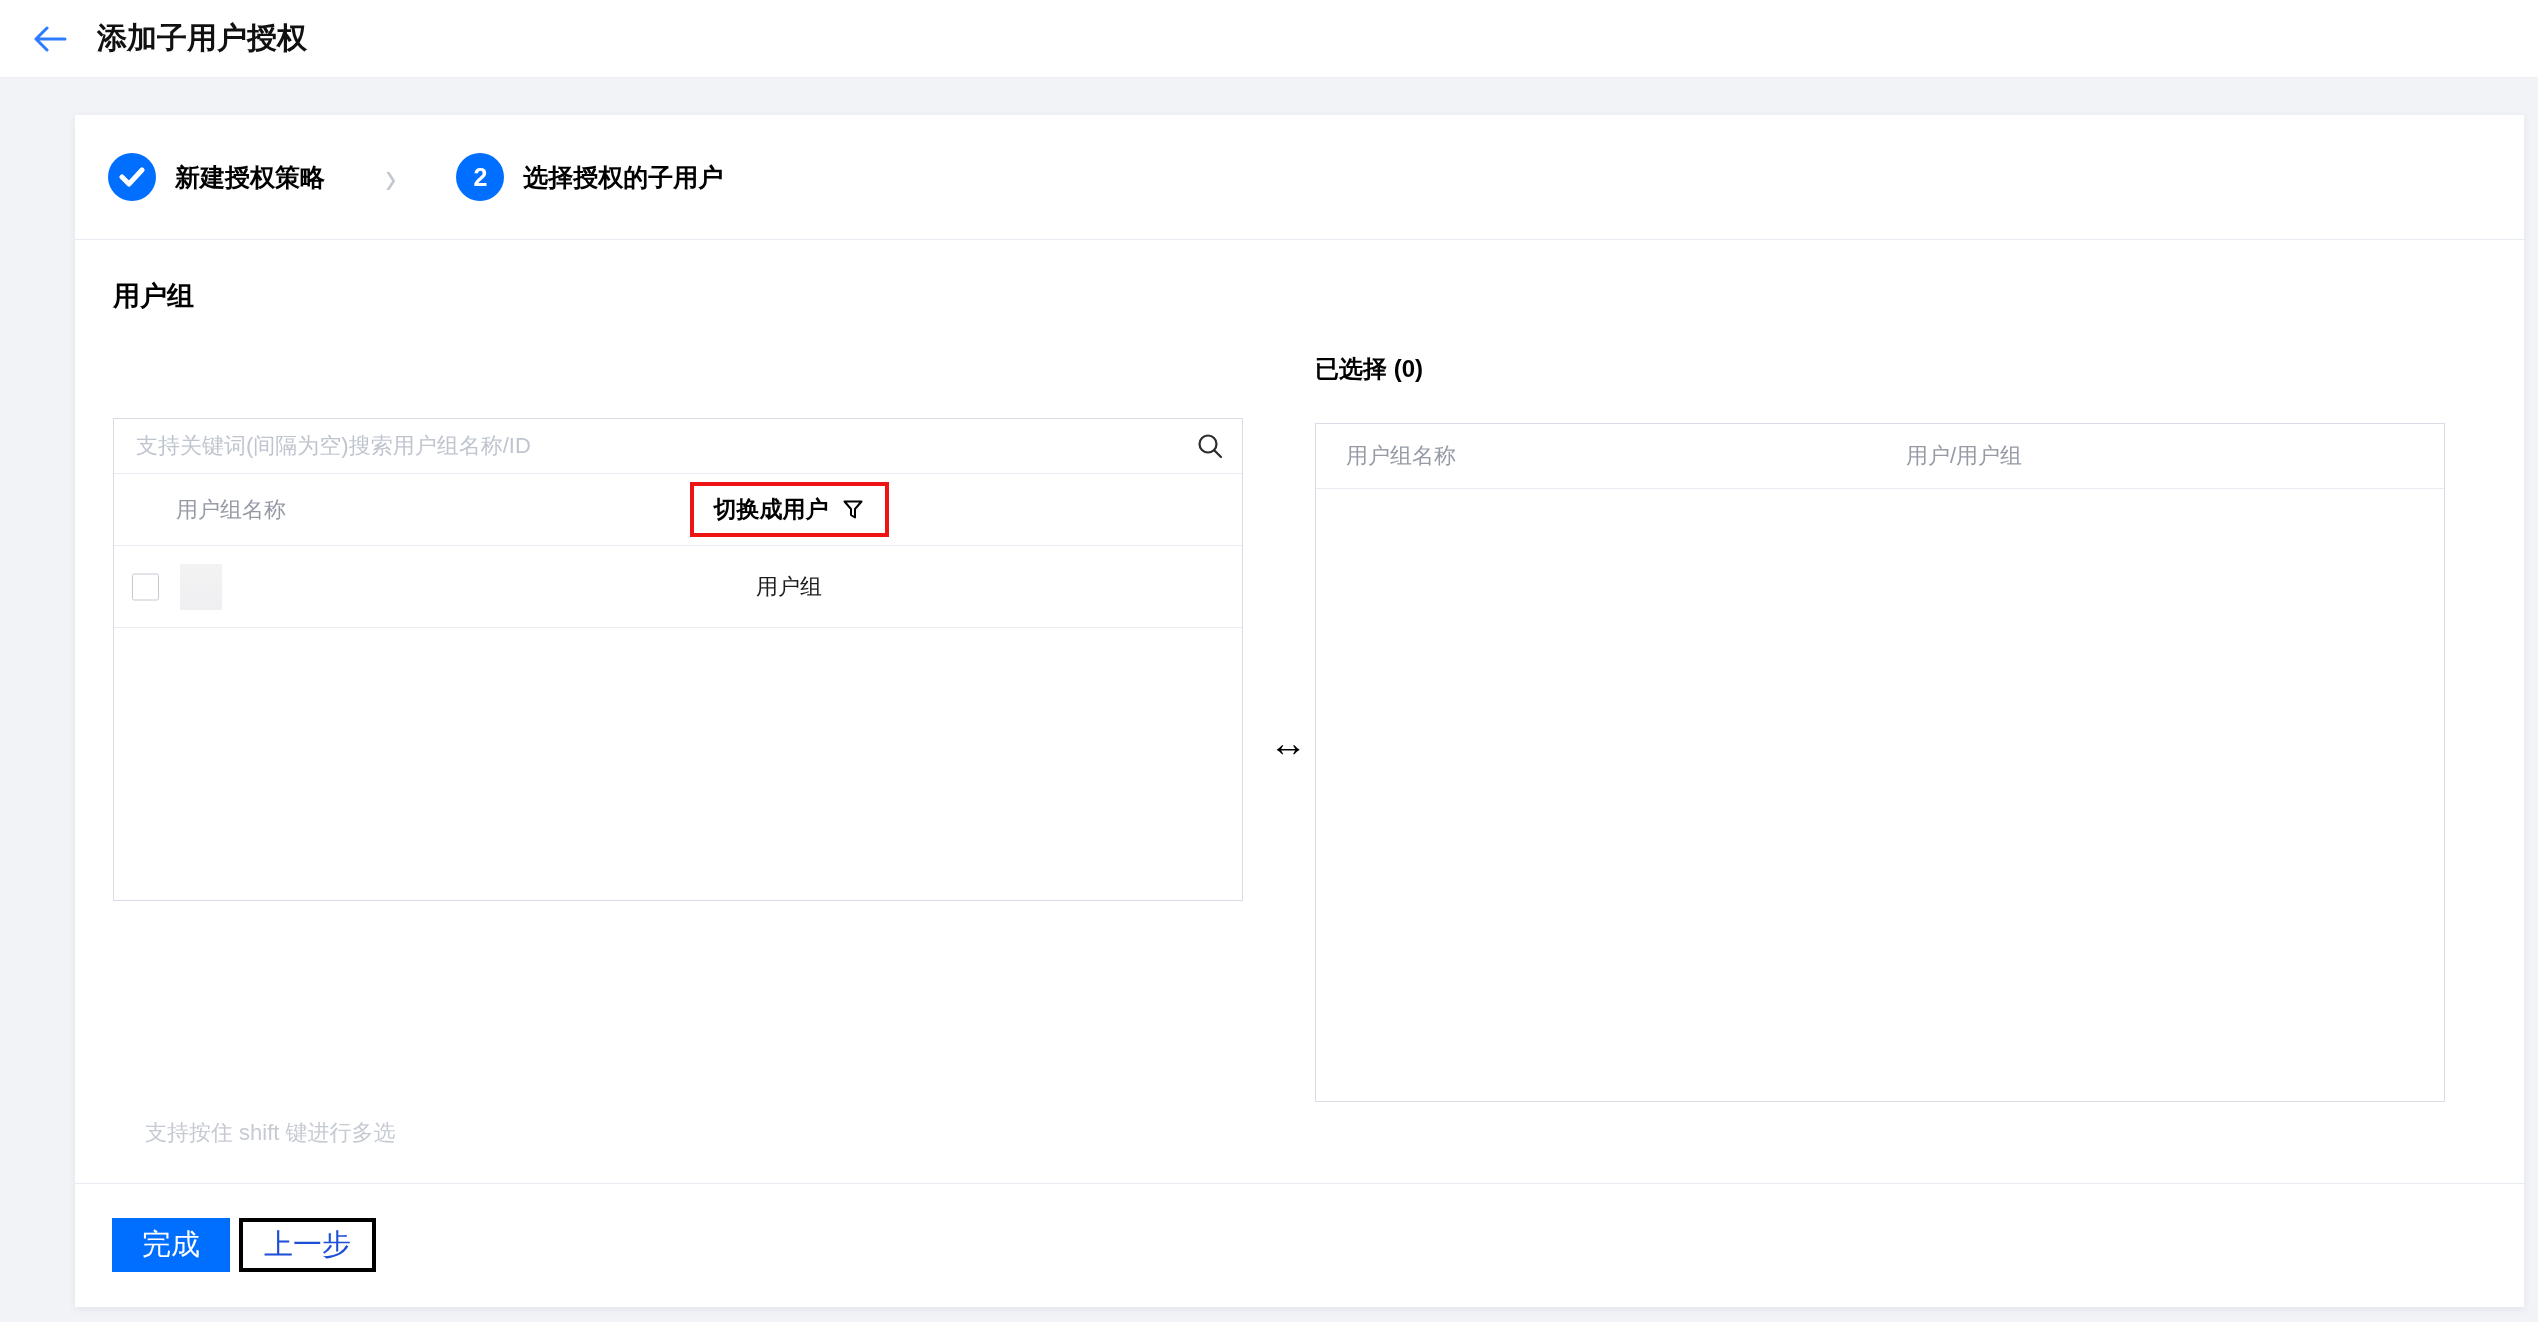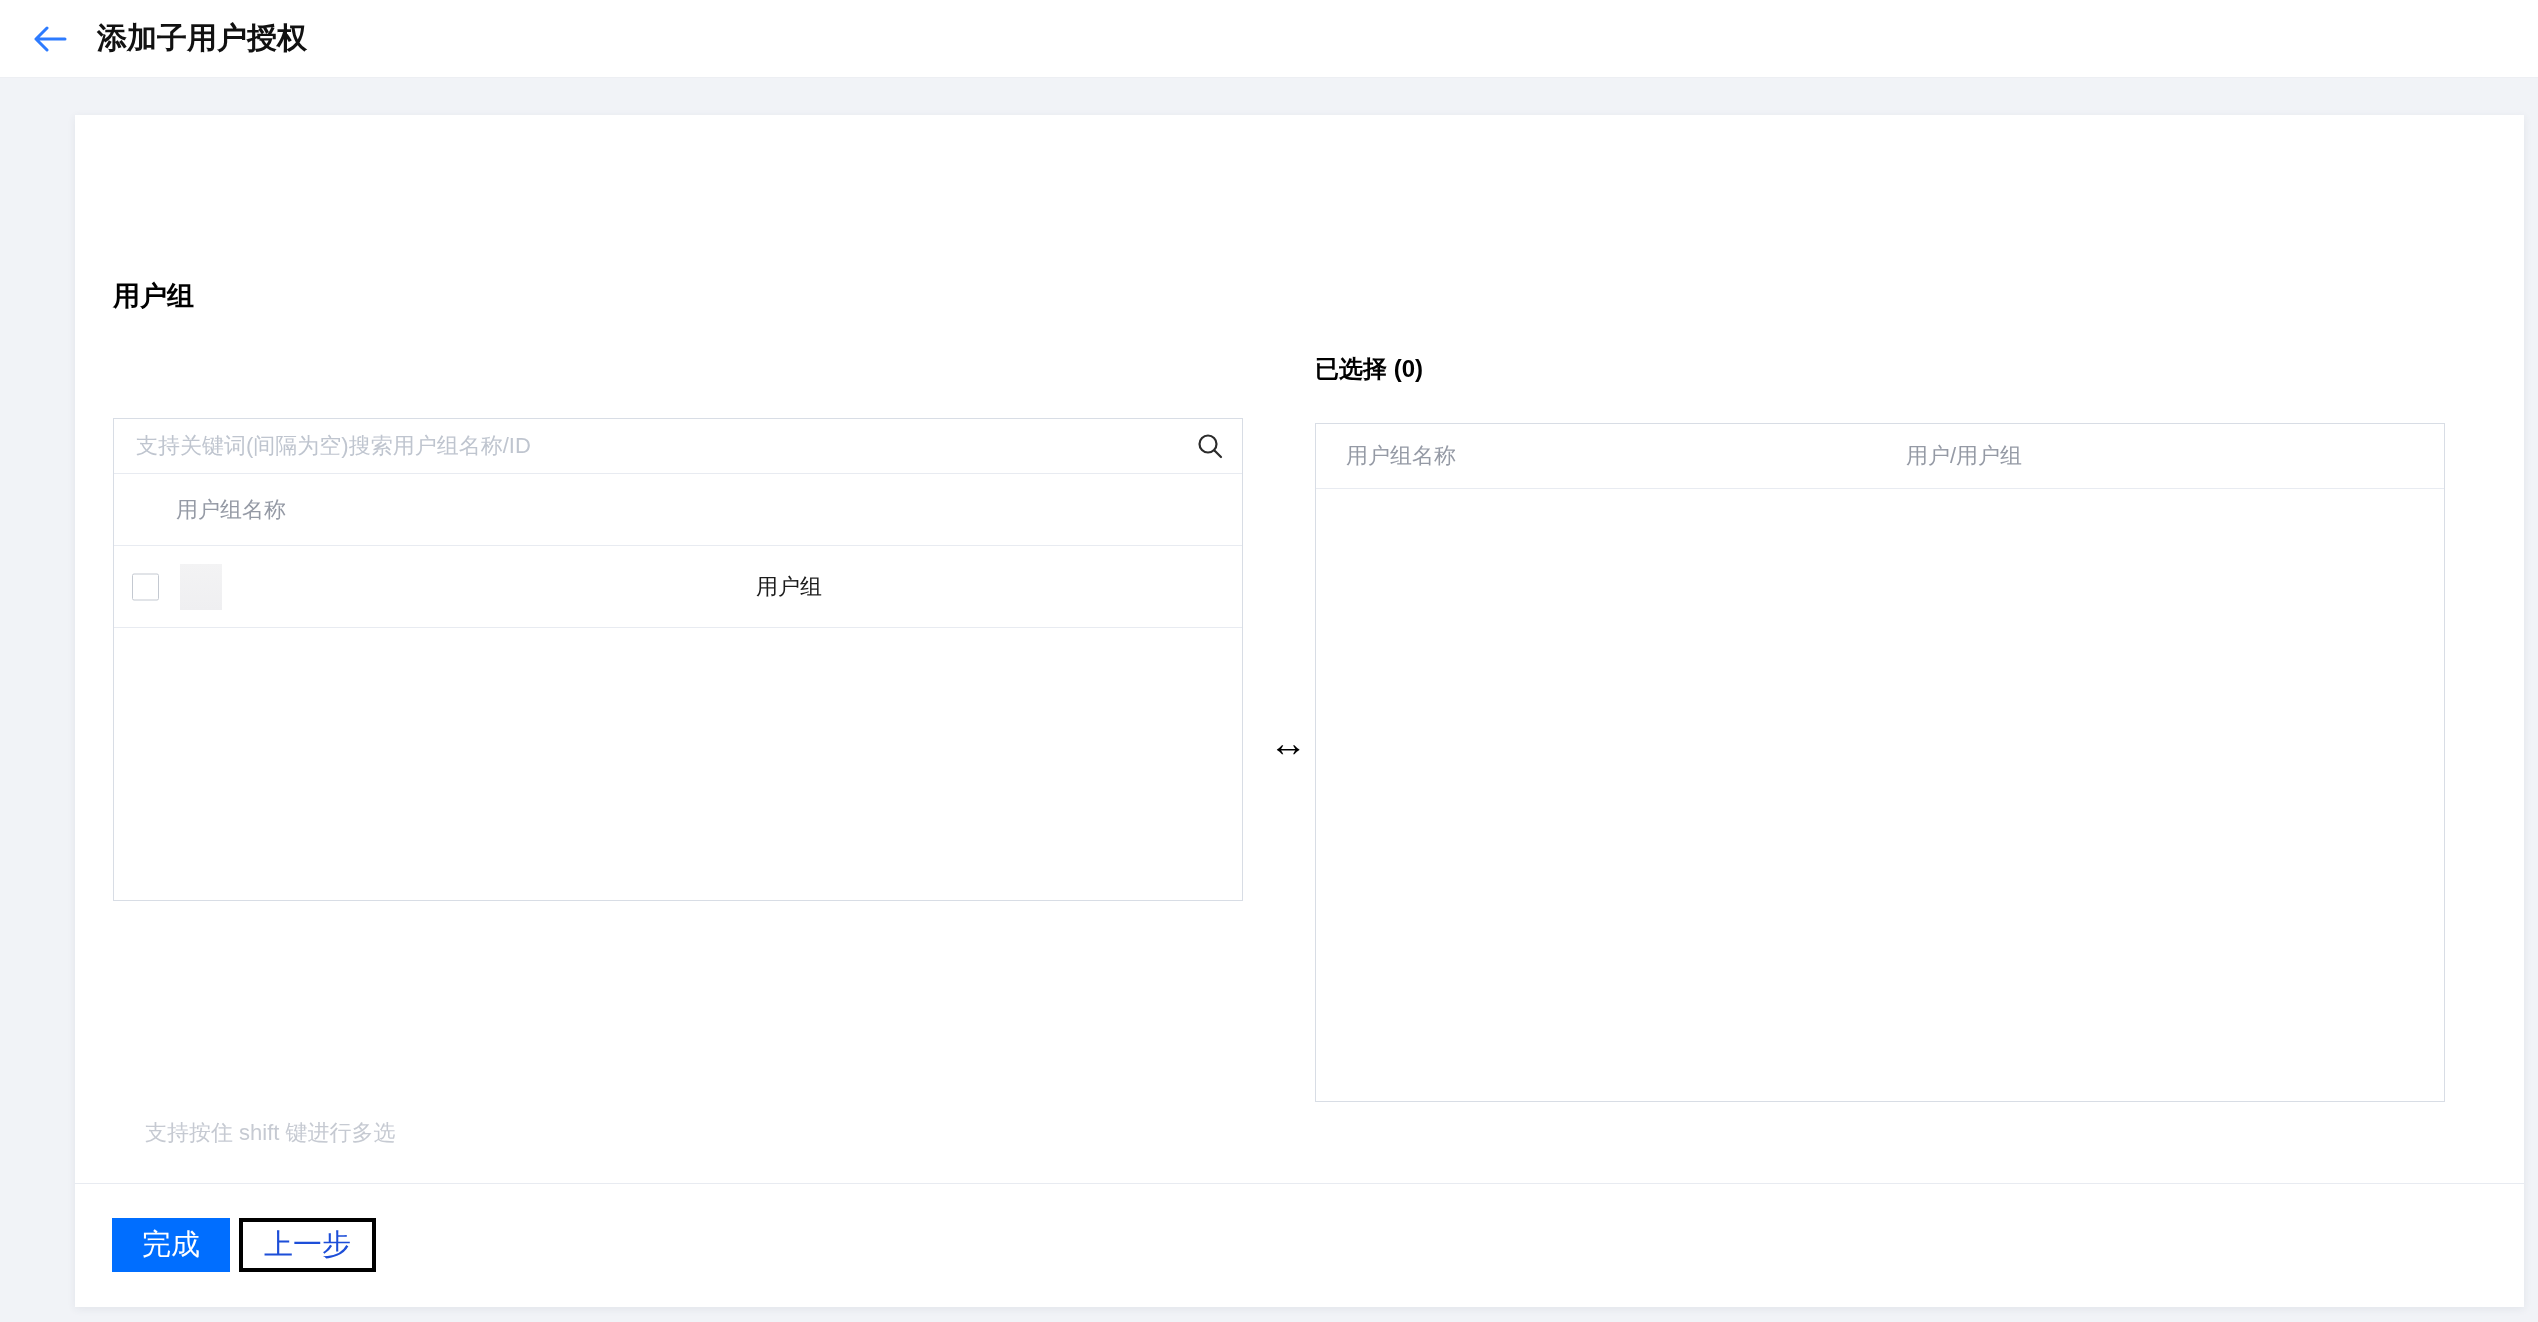--- a/index.html
+++ b/index.html
@@ -141,37 +141,62 @@
   <div class="back-btn">
     <svg width="34" height="26" viewBox="0 0 34 26" fill="none">
       <path d="M14 2 L3 13 L14 24 M3 13 H32" stroke="#2d7bff" stroke-width="3" stroke-linecap="round" stroke-linejoin="round" fill="none"></path>
     </svg>
   </div>
   <div class="page-title">添加子用户授权</div>
 </div>
 
 <div class="card">
 
+  <div class="steps">
+    <div class="step">
+      <div class="step-circle">
+        <svg width="26" height="22" viewBox="0 0 26 22" fill="none">
+          <path d="M3 11 L10 18 L23 4" stroke="#ffffff" stroke-width="5" stroke-linecap="round" stroke-linejoin="round" fill="none"></path>
+        </svg>
+      </div>
+      <div class="step-label">新建授权策略</div>
+    </div>
+    <div class="step-sep">›</div>
+    <div class="step">
+      <div class="step-circle">2</div>
+      <div class="step-label">选择授权的子用户</div>
+    </div>
+  </div>
 
   <div class="section-heading">用户组</div>
 
 
   <div class="panel left-panel">
     <div class="search-row">
       <input class="search-input" type="text" value="" placeholder="支持关键词(间隔为空)搜索用户组名称/ID" style="">
       <div class="search-icon">
         <svg width="28" height="28" viewBox="0 0 28 28" fill="none">
           <circle cx="12" cy="12" r="8.5" stroke="#2b2b2b" stroke-width="2.2" fill="none"></circle>
           <path d="M18.5 18.5 L25 25" stroke="#2b2b2b" stroke-width="2.2" stroke-linecap="round"></path>
         </svg>
       </div>
     </div>
 
     <div class="lheader-row">
       <div class="col-name">用户组名称</div>
+      <div class="col-switch">
+        <div class="annotation-box">
+          <div class="switch-label">
+            <span>切换成用户</span>
+            <svg width="24" height="24" viewBox="0 0 24 24" fill="none">
+              <path d="M3.5 3.5 H20.5 L14 11 V19.5 L10 17 V11 Z" stroke="#000" stroke-width="2" stroke-linejoin="round" fill="none"></path>
+            </svg>
+          </div>
+        </div>
+      </div>
     </div>
 
     <div class="data-row">
       <div class="row-checkbox"></div>
       <div class="redacted-block"></div>
       <div class="row-type">用户组</div>
     </div>
   </div>
 
   <div class="multi-hint">支持按住 shift 键进行多选</div>

